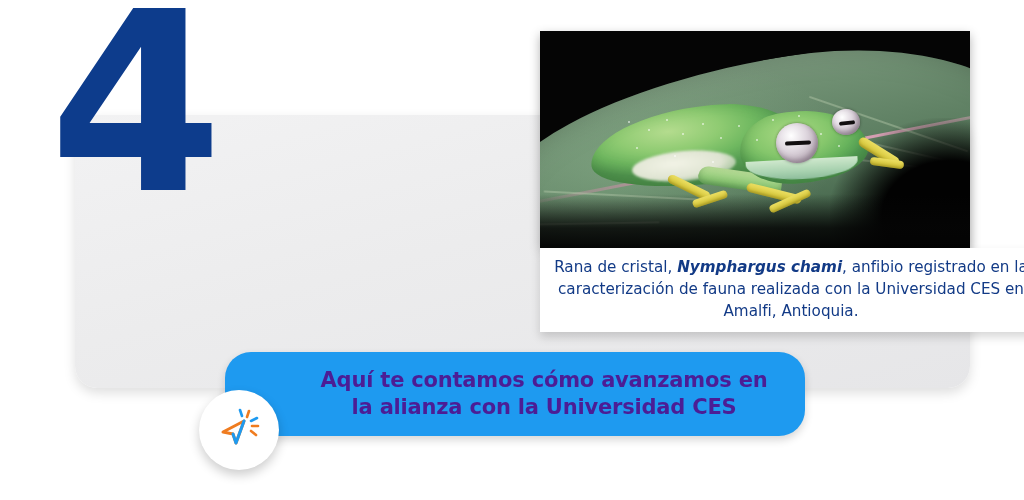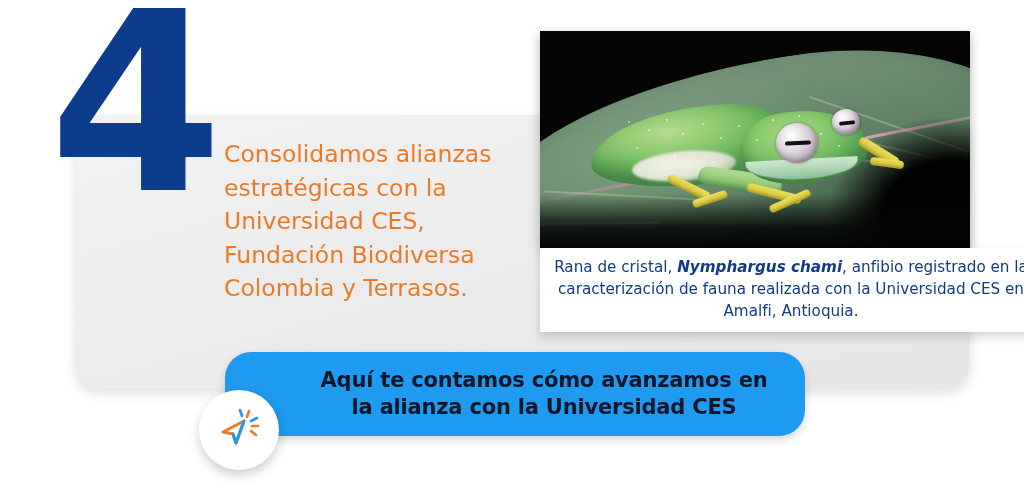--- a/index.html
+++ b/index.html
@@ -268,21 +268,21 @@
   .cta-button {
     position: absolute;
     left: 225px;
     top: 352px;
     width: 580px;
     height: 84px;
     border: 0;
     padding: 0;
     border-radius: 26px;
     background: #1e9af0;
-    color: #0f172a;
+    color: #4c1d95;
     font-family: "DejaVu Sans", sans-serif;
     font-weight: 700;
     font-size: 21px;
     line-height: 27px;
     letter-spacing: -0.2px;
     text-align: center;
     white-space: pre-line;
     cursor: pointer;
     z-index: 8;
     box-shadow: 0 4px 9px rgba(0,0,0,0.16);
@@ -310,25 +310,20 @@
 </style>
 </head>
 <body>
 
 <div id="stage">
 
   <div class="grey-card"></div>
 
   <div class="numeral">4</div>
 
-  <div class="headline">Consolidamos alianzas
-estratégicas con la
-Universidad CES,
-Fundación Biodiversa
-Colombia y Terrasos.</div>
 
   <div class="photo-block">
     <div class="photo-inner">
 
       <div class="leaf">
         <div class="leaf-mid"></div>
         <div class="vein" style="left:44%; top:50%;  width:40%; transform:rotate(16deg);"></div>
         <div class="vein" style="left:50%; top:44%;  width:36%; transform:rotate(22deg);"></div>
         <div class="vein" style="left:58%; top:38%;  width:30%; transform:rotate(28deg);"></div>
         <div class="vein" style="left:10%; top:52%;  width:30%; transform:rotate(12deg);"></div>

